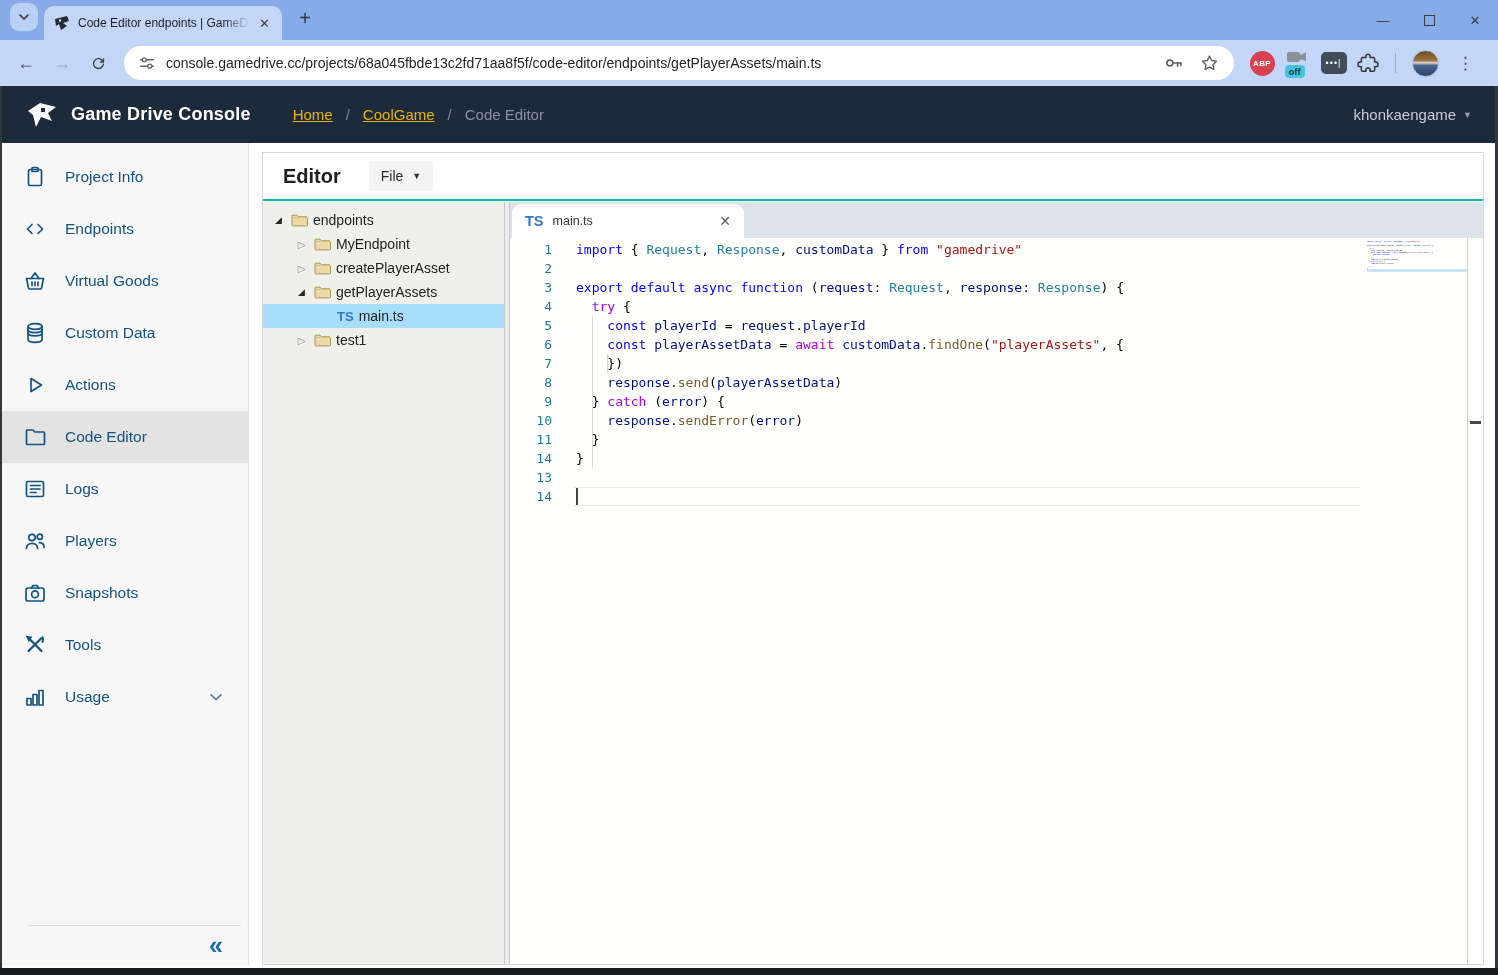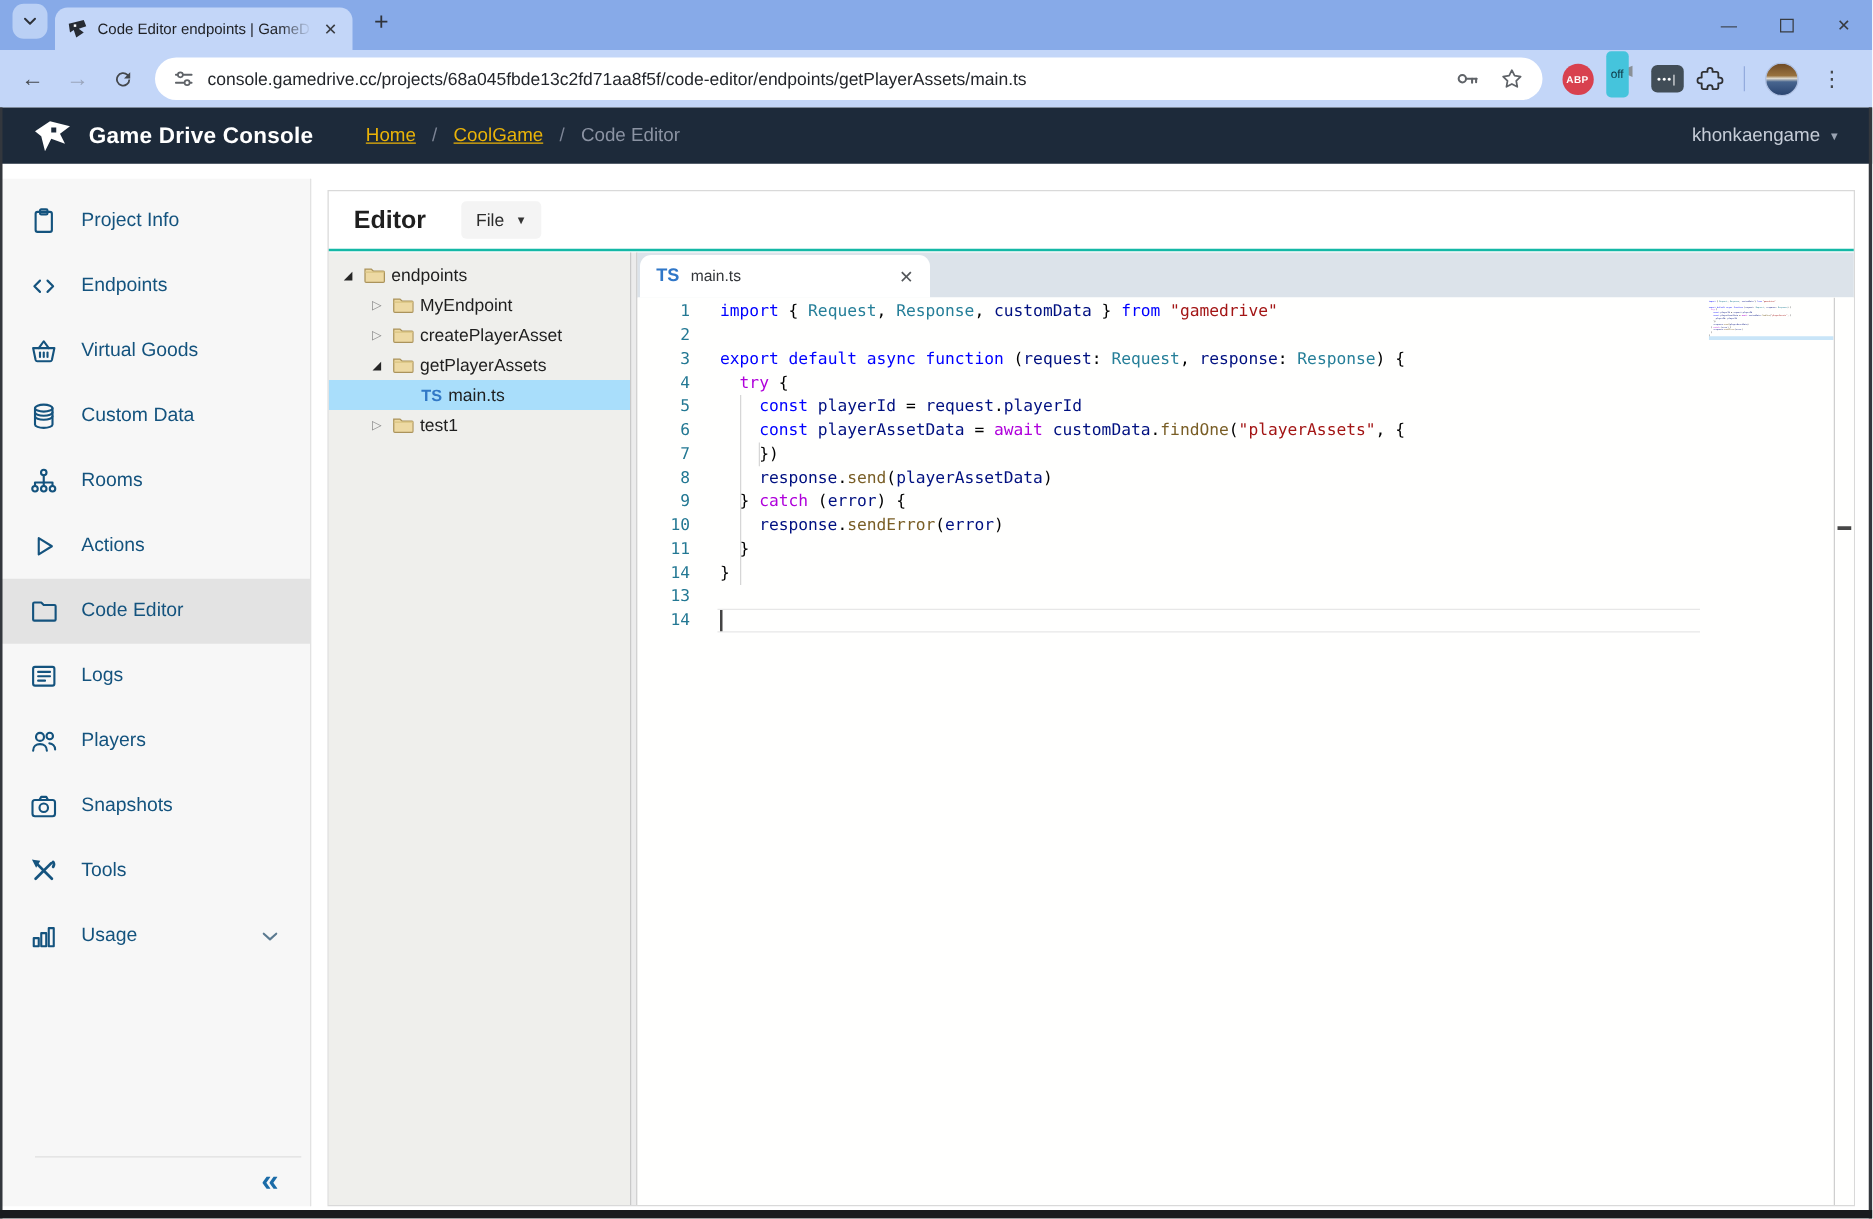--- a/index.html
+++ b/index.html
@@ -19,28 +19,28 @@
 .wbtn .maxbox{width:11px;height:11px;border:1.5px solid #383c42}
 .toolbar{position:absolute;top:40px;left:0;right:0;height:46px;background:#c3d6f8;display:flex;align-items:center;padding:0 10px;gap:4px}
 .tbtn{width:32px;height:32px;border-radius:50%;display:flex;align-items:center;justify-content:center;font-size:18px;color:#44484d;flex:0 0 auto}
 .tbtn.disabled{color:#9aa5bb}
 .urlbar{flex:1;height:34px;border-radius:17px;background:#fff;display:flex;align-items:center;gap:10px;padding:0 14px;margin:0 6px;min-width:0}
 .url-text{font-size:14px;color:#23262b;flex:1;white-space:nowrap;overflow:hidden}
 .pill-icons{display:flex;gap:14px;align-items:center}
 .ext{display:flex;align-items:center;gap:10px;padding:0 6px}
 .abp{width:25px;height:25px;border-radius:50%;background:#d8414f;color:#fff;font-weight:bold;font-size:8px;display:flex;align-items:center;justify-content:center;letter-spacing:.3px}
 .camoff{position:relative;width:26px;height:28px}
-.camoff .badge{position:absolute;left:0;bottom:-1px;background:#45c4dc;color:#0b3340;font-size:9.5px;font-weight:normal;padding:12px 4px;border-radius:4px;line-height:13px}
+.camoff .badge{position:absolute;left:0;bottom:-1px;background:#45c4dc;color:#0b3340;font-size:9.5px;font-weight:bold;padding:0 4px;border-radius:4px;line-height:13px}
 .dotsbox{width:26px;height:22px;border-radius:5px;background:#414d57;color:#fff;font-size:9px;display:flex;align-items:center;justify-content:center;letter-spacing:1px}
 .vsep{width:1.5px;height:20px;background:#93abdd;margin:0 6px}
 .avatar{width:27px;height:27px;border-radius:50%;background:linear-gradient(180deg,#6e4a26 0%,#98713d 38%,#ded9cc 47%,#48658f 58%,#2a4470 100%);border:1px solid #aebfe0}
 .kebab{font-size:17px;color:#44484d;padding:0 8px}
 
 
-.appbar{position:absolute;top:86px;left:0;right:0;height:45px;background:#1d2a3a;display:flex;padding:0 26px}
+.appbar{position:absolute;top:86px;left:0;right:0;height:57px;background:#1d2a3a;display:flex;padding:0 26px}
 .brand{display:flex;align-items:center;gap:13px;color:#fff;font-size:18px;font-weight:bold;letter-spacing:.2px}
 .crumbs{display:flex;gap:13px;margin-left:42px;font-size:15px;align-items:center}
 .crumb-link{color:#eab308;text-decoration:underline;cursor:pointer}
 .crumb-sep{color:#7d8596}
 .crumb-cur{color:#8b93a3}
 .usermenu{margin-left:auto;color:#c6cdd8;font-size:15px;display:flex;align-items:center;gap:7px}
 .caret{font-size:9px;color:#9aa3b2}
 
 
 .sidenav{position:absolute;left:0;top:143px;width:249px;bottom:10px;background:#f7f7f7;border-right:1px solid #e2e2e2;padding-top:8px}
@@ -239,34 +239,20 @@
             <svg width="24" height="24" viewBox="0 0 24 24">
               <g fill="none" stroke="#14537e" stroke-width="1.7" stroke-linecap="round" stroke-linejoin="round">
                 <ellipse cx="12" cy="5.5" rx="7" ry="2.8"></ellipse>
                 <path d="M5,5.5 V18.5 c0,1.6 3.1,2.8 7,2.8 s7,-1.2 7,-2.8 V5.5"></path>
                 <path d="M5,12 c0,1.6 3.1,2.8 7,2.8 s7,-1.2 7,-2.8"></path>
                 <path d="M5,8.8 c0,1.6 3.1,2.8 7,2.8 s7,-1.2 7,-2.8"></path>
               </g>
             </svg>
           </span>
           <span class="nav-label">Custom Data</span>
-        </div>
-        <div class="nav-item">
-          <span class="nav-ic">
-            <svg width="24" height="24" viewBox="0 0 24 24">
-              <g fill="none" stroke="#14537e" stroke-width="1.7" stroke-linecap="round" stroke-linejoin="round">
-                <circle cx="12" cy="5" r="2.2"></circle>
-                <circle cx="5" cy="18" r="2.2"></circle>
-                <circle cx="12" cy="18" r="2.2"></circle>
-                <circle cx="19" cy="18" r="2.2"></circle>
-                <path d="M12,7.2 V15.8 M5,15.8 V13 h14 v2.8"></path>
-              </g>
-            </svg>
-          </span>
-          <span class="nav-label">Rooms</span>
         </div>
         <div class="nav-item">
           <span class="nav-ic">
             <svg width="24" height="24" viewBox="0 0 24 24">
               <g fill="none" stroke="#14537e" stroke-width="1.7" stroke-linecap="round" stroke-linejoin="round">
                 <path d="M8,5.5 L18.5,12 L8,18.5 Z"></path>
               </g>
             </svg>
           </span>
           <span class="nav-label">Actions</span>

